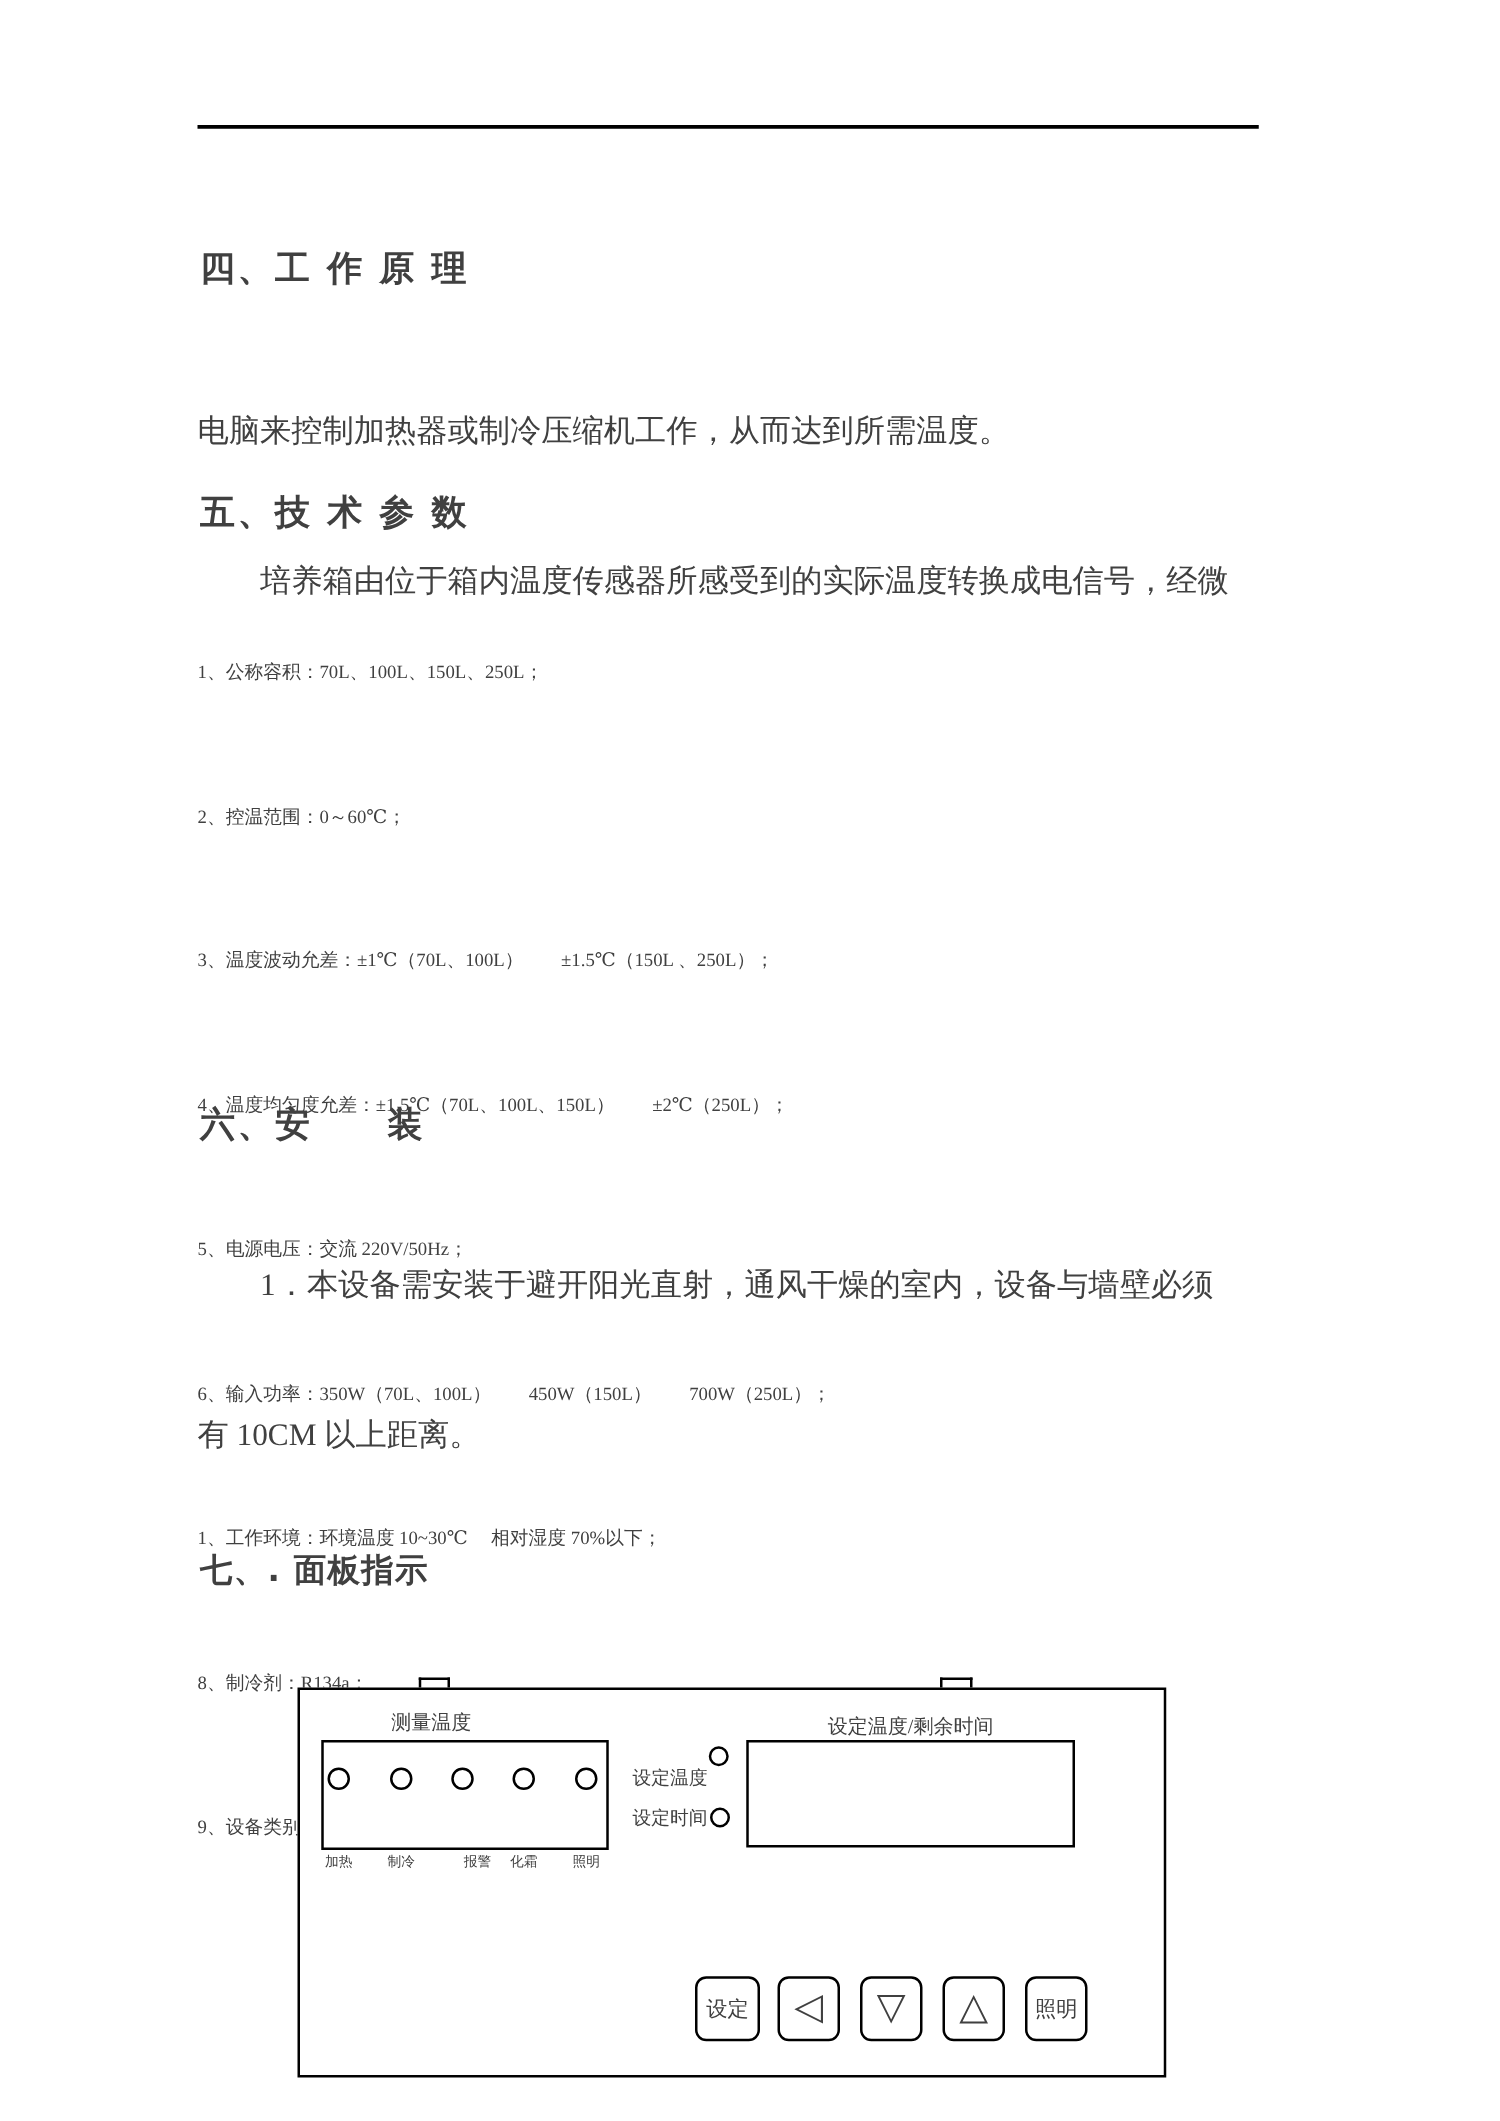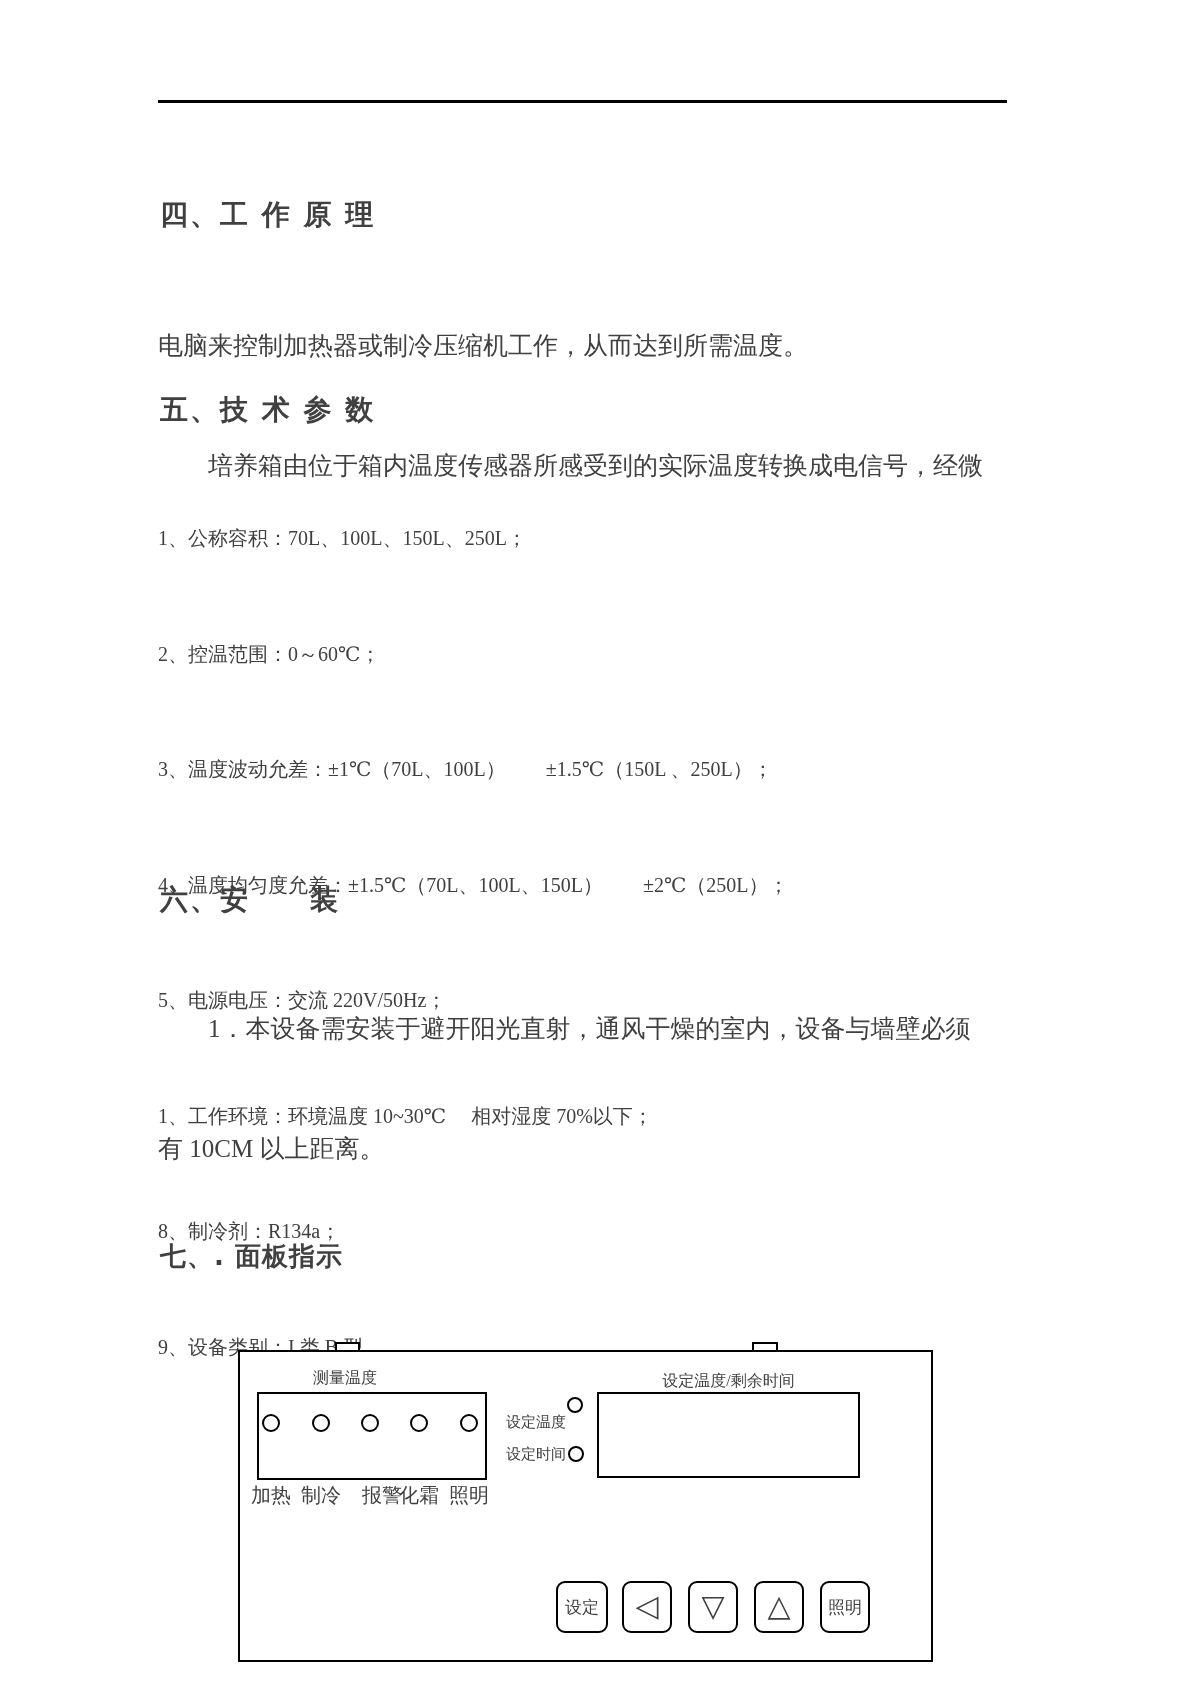--- a/index.html
+++ b/index.html
@@ -21,41 +21,41 @@
   .h6 { top:881px; }
   .h7 { top:1239px; font-size:26px; letter-spacing:1px; }
 
   .body-par { position:absolute; left:158px; font-size:25px; line-height:40px; white-space:pre; }
   .p4  { top:246px; }
   .p61 { top:929px; }
   .p62 { top:1008px; }
   .body-par .ln { height:40px; }
   .body-par .ln.indent { padding-left:50px; }
 
-  .tech-list { position:absolute; left:158px; top:442px; font-size:20px; line-height:38.5px; white-space:pre; }
+  .tech-list { position:absolute; left:158px; top:442px; font-size:15px; line-height:38.5px; white-space:pre; }
   .tech-list .item { height:38.5px; }
 
   
   .panel { position:absolute; left:238px; top:1342px; width:695px; height:322px; }
   .panel * { box-sizing:border-box; }
   .panel-box { position:absolute; left:0; top:8px; width:695px; height:312px; border:2px solid #000; background:#fff; }
   .tab { position:absolute; top:0; height:10px; border:2px solid #000; border-bottom:none; background:#fff; }
   .tab.t1 { left:97px;  width:25px; }
   .tab.t2 { left:514px; width:26px; }
 
   .grp-title { position:absolute; font-size:16px; text-align:center; white-space:nowrap; }
   .measure-title { left:37px;  top:26px; width:140px; }
   .set-title     { left:398px; top:29px; width:185px; }
 
   .display-box { position:absolute; border:2px solid #000; background:#fff; }
   .measure-box { left:19px;  top:50px; width:230px; height:88px; }
   .set-box     { left:359px; top:50px; width:263px; height:86px; }
 
   .led { position:absolute; width:18px; height:18px; border:2px solid #000; border-radius:50%; background:#fff; top:72px; }
-  .led-label { position:absolute; top:140px; width:48px; font-size:20px; text-align:center; white-space:nowrap; }
+  .led-label { position:absolute; top:140px; width:48px; font-size:11px; text-align:center; white-space:nowrap; }
 
   .ind-circle { position:absolute; width:16px; height:16px; border:2px solid #000; border-radius:50%; background:#fff; }
   .ind-temp-circle { left:329px; top:55px; }
   .ind-time-circle { left:330px; top:104px; }
   .ind-label { position:absolute; left:264px; width:64px; font-size:15px; text-align:right; white-space:nowrap; }
   .ind-temp-label { top:71px; }
   .ind-time-label { top:103px; }
 
   .btn {
     position:absolute; top:239px; width:50px; height:52px;
@@ -83,20 +83,21 @@
     <div class="ln indent">培养箱由位于箱内温度传感器所感受到的实际温度转换成电信号，经微</div>
   </div>
 
   <div class="sec-heading h5">五、技 术 参 数</div>
   <div class="tech-list">
     <div class="item">1、公称容积：70L、100L、150L、250L；</div>
     <div class="item">2、控温范围：0～60℃；</div>
     <div class="item">3、温度波动允差：±1℃（70L、100L）　　±1.5℃（150L 、250L）；</div>
     <div class="item">4、温度均匀度允差：±1.5℃（70L、100L、150L）　　±2℃（250L）；</div>
     <div class="item">5、电源电压：交流 220V/50Hz；</div>
+    <div class="item">6、输入功率：350W（70L、100L）　　450W（150L）　　700W（250L）；</div>
     <div class="item">1、工作环境：环境温度 10~30℃　 相对湿度 70%以下；</div>
     <div class="item">8、制冷剂：R134a；</div>
     <div class="item">9、设备类别：I 类 B 型。</div>
   </div>
 
   <div class="sec-heading h6">六、安　　装</div>
   <div class="body-par p61">
     <div class="ln indent">1．本设备需安装于避开阳光直射，通风干燥的室内，设备与墙壁必须</div>
     <div class="ln">有 10CM 以上距离。</div>
   </div>

